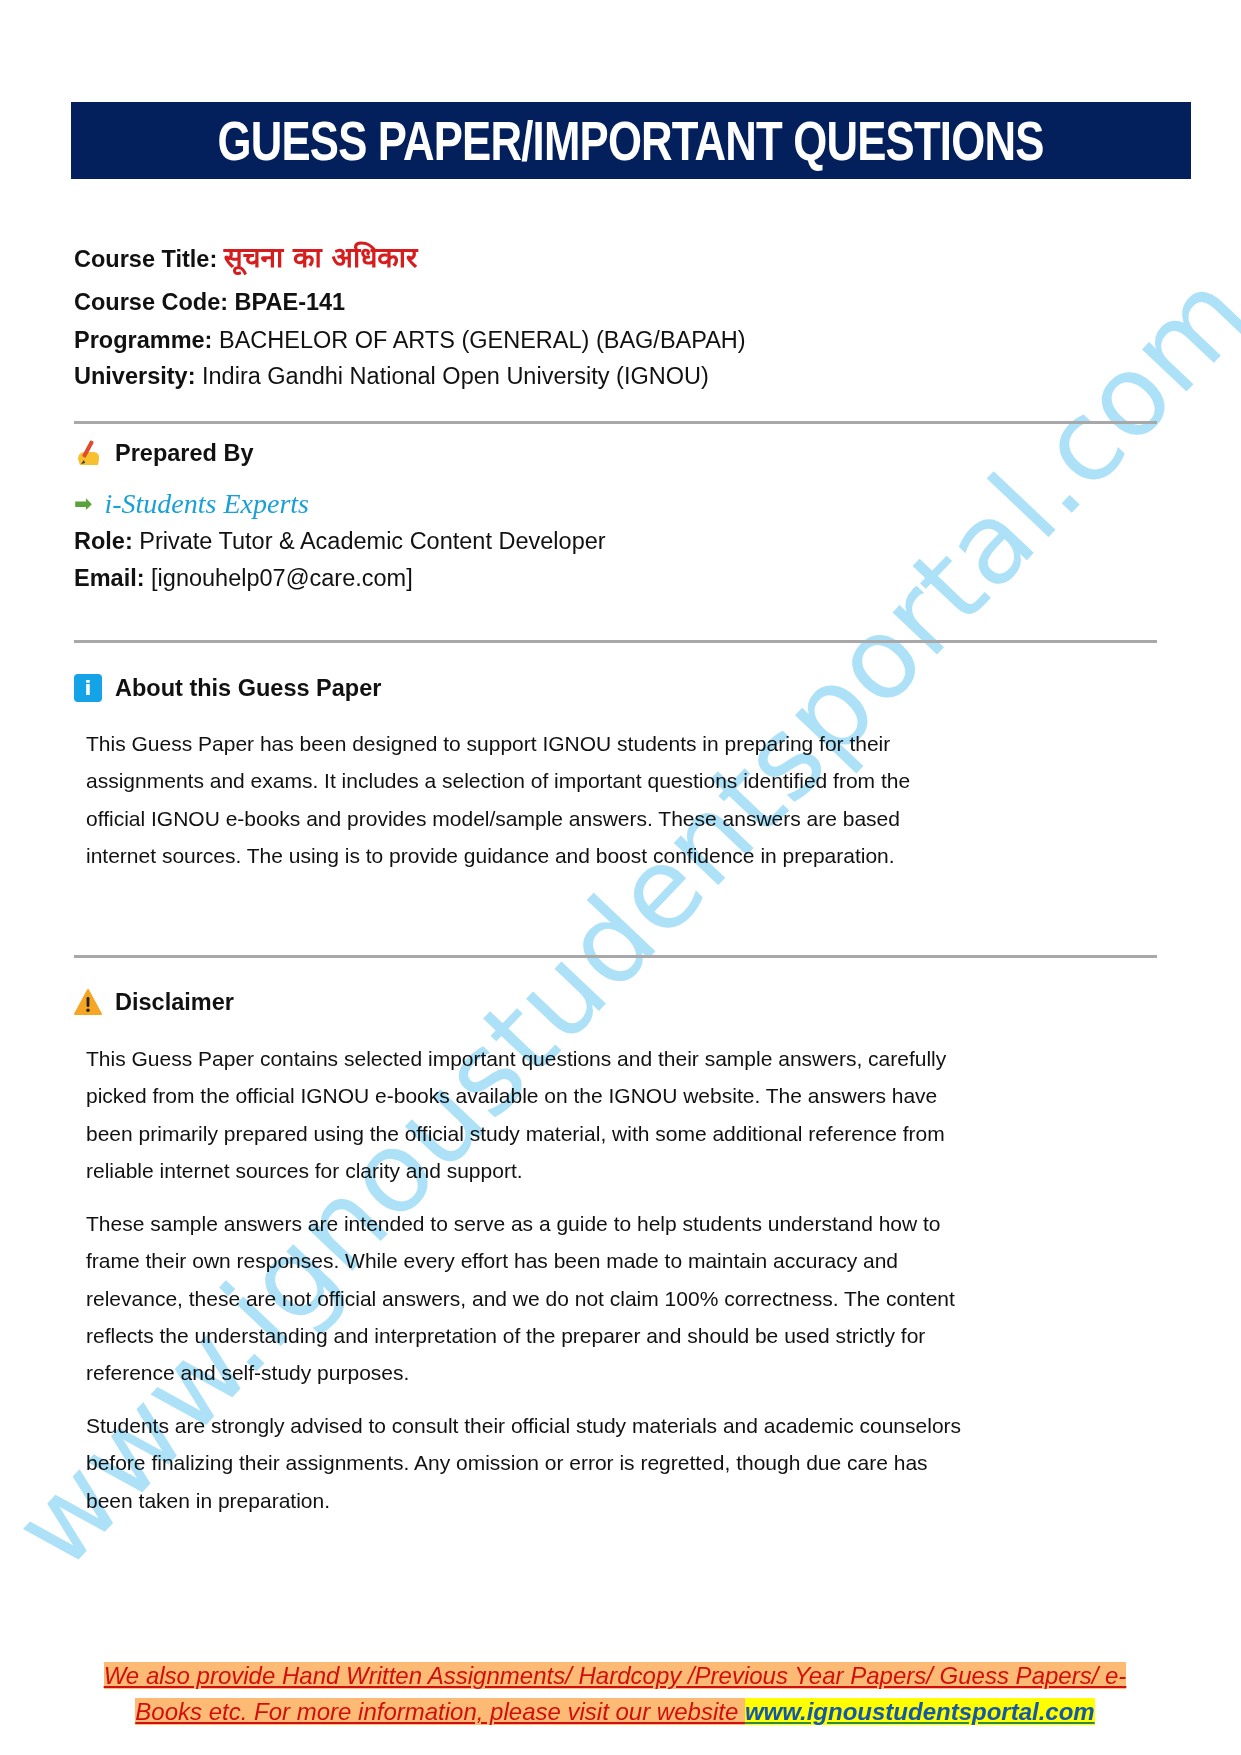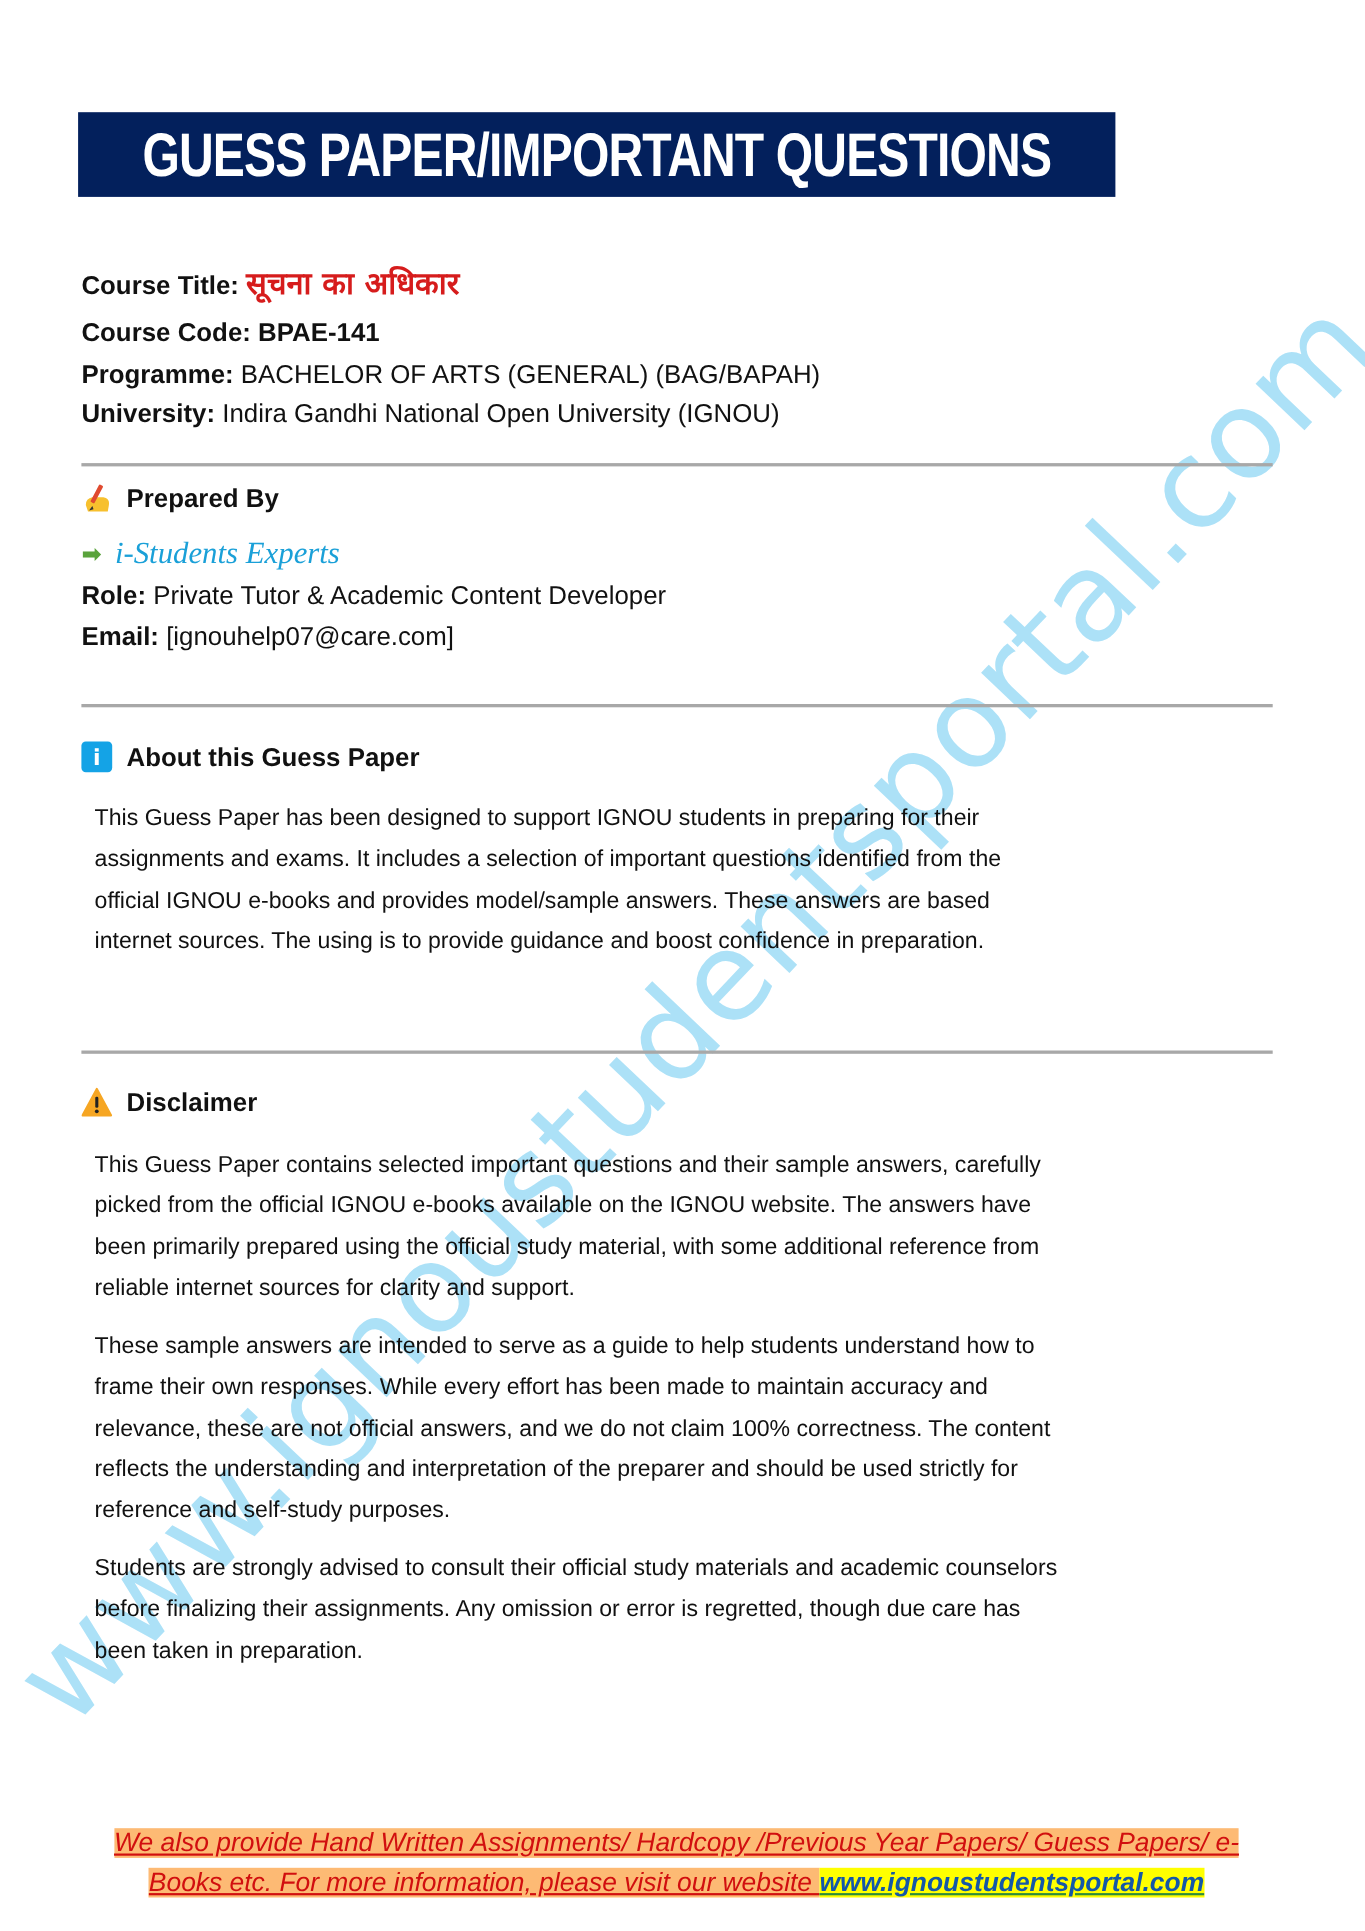--- a/index.html
+++ b/index.html
@@ -3,21 +3,21 @@
 <meta charset="utf-8">
 <style>
   html, body { margin:0; padding:0; background:#ffffff; }
   body { width:1241px; height:1755px; position:relative; overflow:hidden;
          font-family:"Liberation Sans", "DejaVu Sans", sans-serif; color:#111; }
   .watermark { position:absolute; left:50%; top:875px; width:1700px; margin-left:-850px;
                text-align:center; font-family:"DejaVu Sans", sans-serif; font-size:112px;
                color:#9edcf6; opacity:0.85; transform:rotate(-46.5deg);
                transform-origin:50% 50%; white-space:nowrap; line-height:1; z-index:0;
                pointer-events:none; letter-spacing:1px; }
-  .banner { position:absolute; left:71px; top:102px; width:943px; height:77px;
+  .banner { position:absolute; left:71px; top:102px; width:1120px; height:77px;
             background:#03205c; color:#fff; display:flex; align-items:center; justify-content:center;
             z-index:1; }
   .banner-title { font-family:"Liberation Sans Narrow","Liberation Sans", sans-serif; font-weight:bold;
                   font-size:56px; letter-spacing:-1px; transform:scaleX(0.78); transform-origin:center;
                   white-space:nowrap; }
   .content { position:absolute; left:74px; top:0; width:1085px; z-index:2; }
   .line { position:absolute; left:0; white-space:nowrap; font-size:23.5px; line-height:30px; }
   .b { font-weight:bold; }
   .deva { color:#d61c1c; font-weight:bold; font-family:"DejaVu Sans", sans-serif; font-size:28px; }
   .rule { position:absolute; left:0; width:1083px; height:3px; background:#a8a8a8; }

